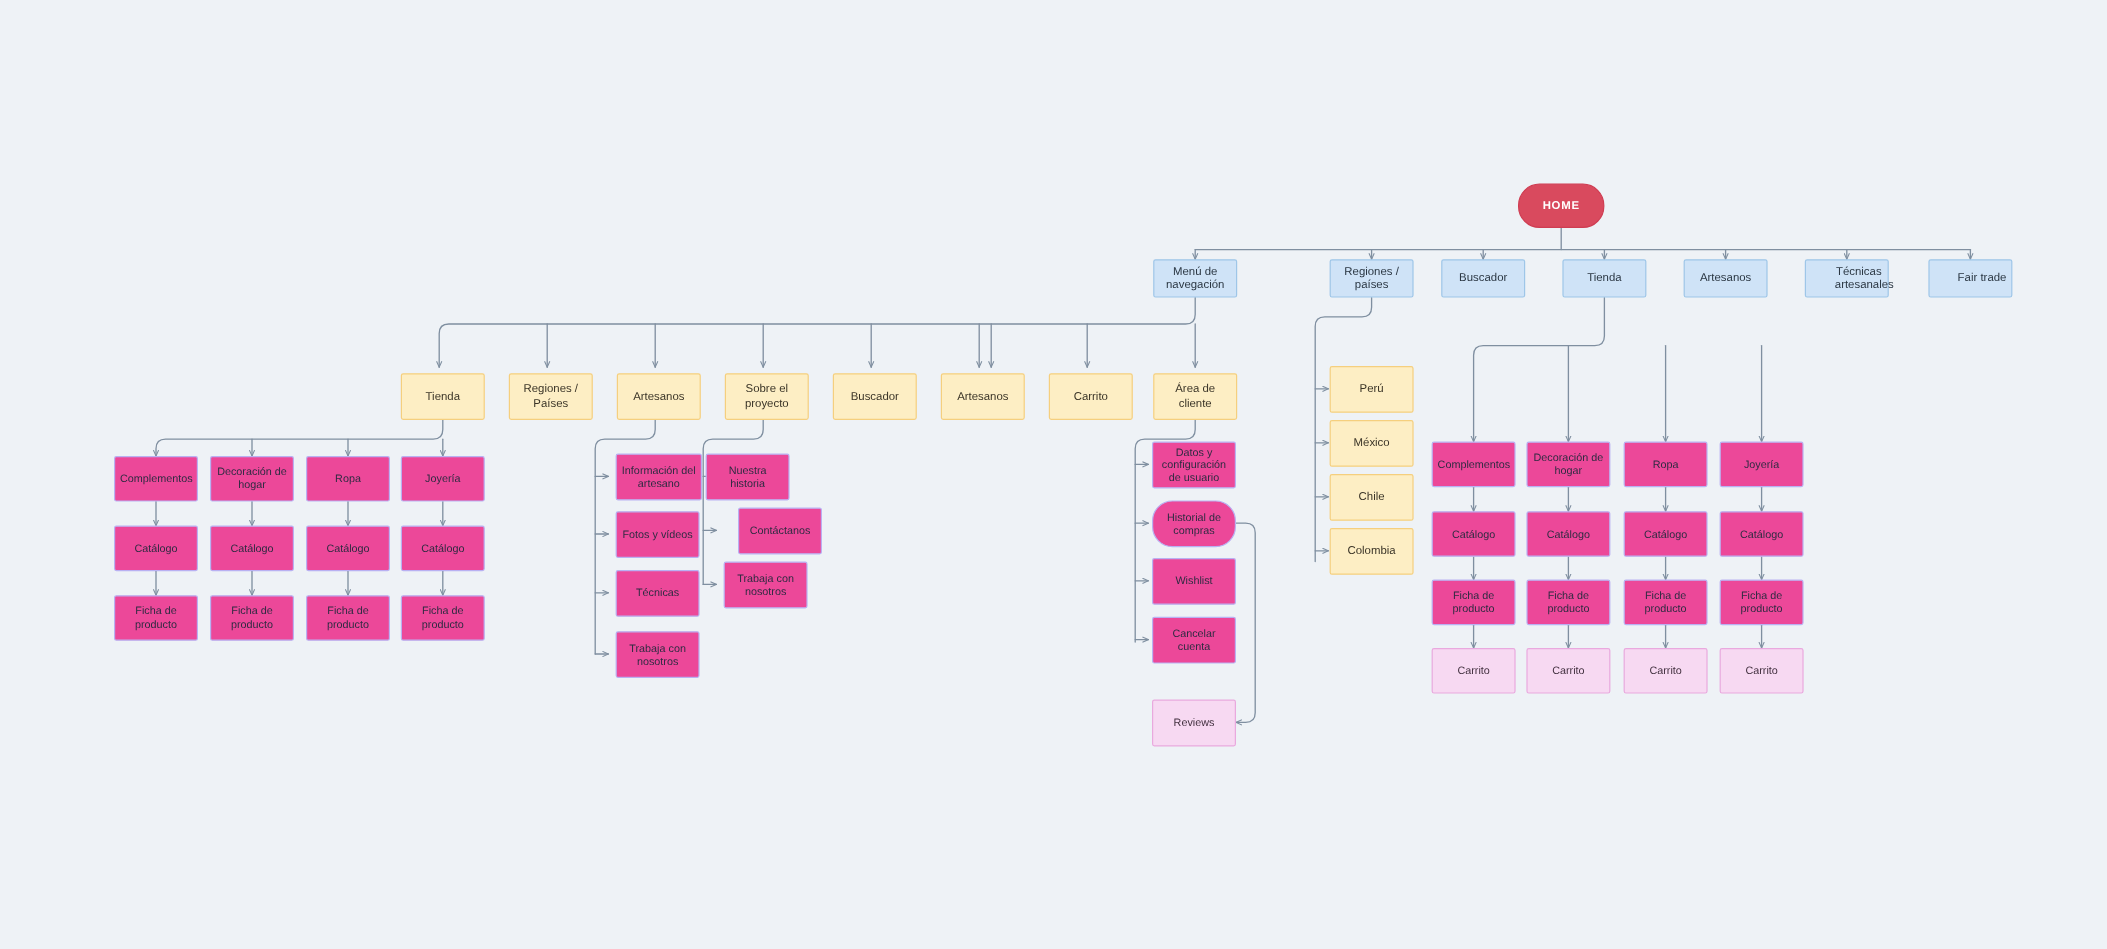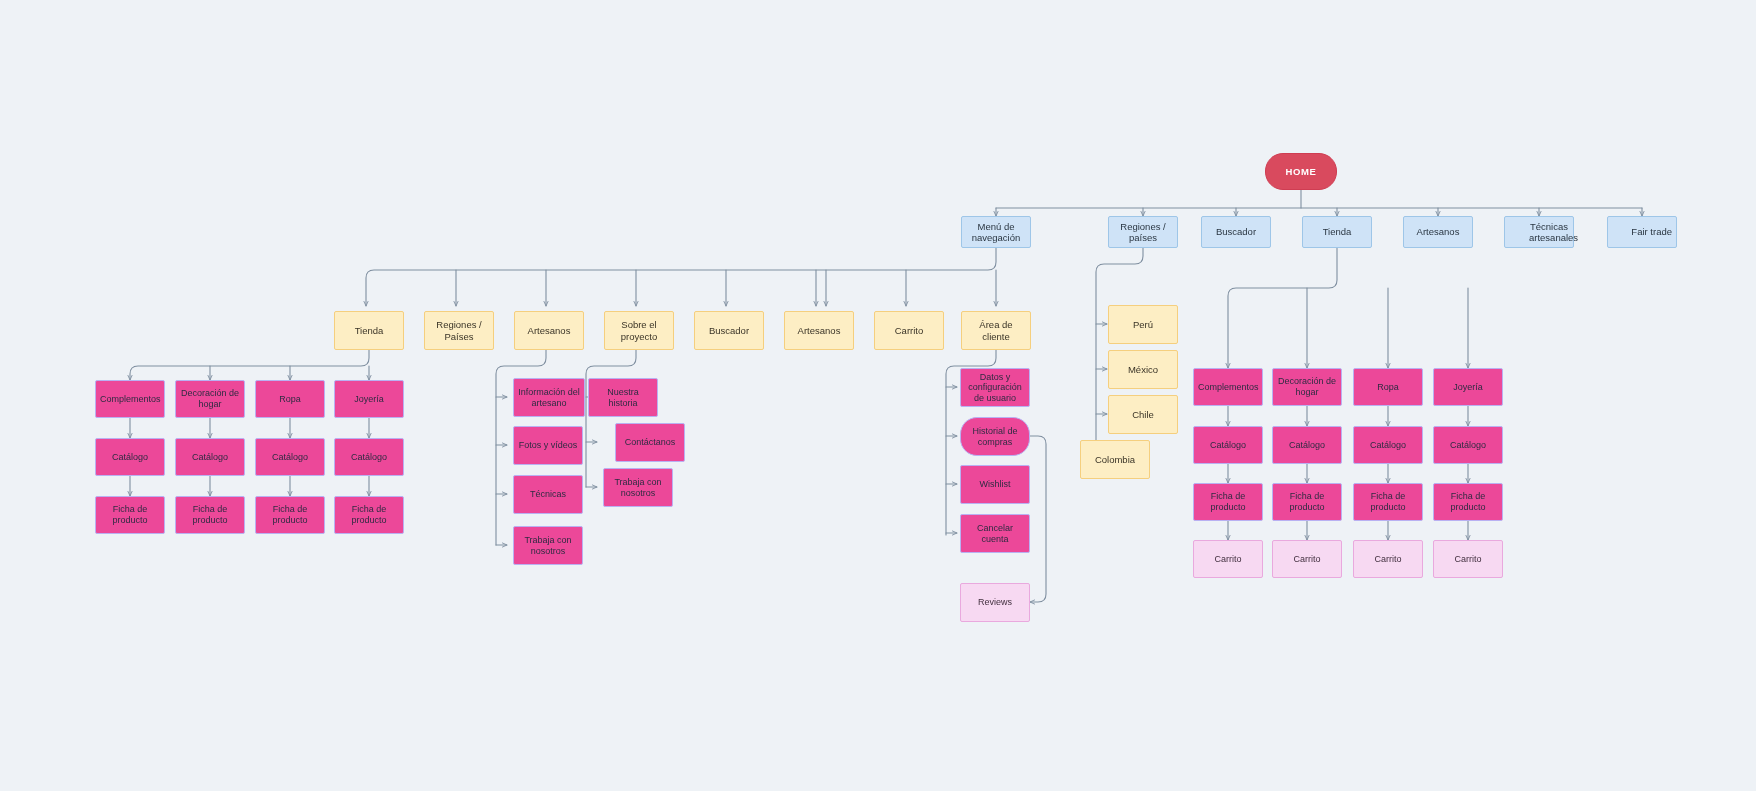--- a/index.html
+++ b/index.html
@@ -310,21 +310,21 @@
 
   <div class="node n-yellow" style="left:1108px;top:305px;width:70px;height:39px;">
     <span>Perú</span>
   </div>
   <div class="node n-yellow" style="left:1108px;top:350px;width:70px;height:39px;">
     <span>México</span>
   </div>
   <div class="node n-yellow" style="left:1108px;top:395px;width:70px;height:39px;">
     <span>Chile</span>
   </div>
-  <div class="node n-yellow" style="left:1080px;top:440px;width:70px;height:39px;">
+  <div class="node n-yellow" style="left:1108px;top:440px;width:70px;height:39px;">
     <span>Colombia</span>
   </div>
 
   <div class="node n-purple" style="left:1193px;top:368px;width:70px;height:38px;">
     <span>Complementos</span>
   </div>
   <div class="node n-purple" style="left:1272px;top:368px;width:70px;height:38px;">
     <span>Decoración de hogar</span>
   </div>
   <div class="node n-purple" style="left:1353px;top:368px;width:70px;height:38px;">

